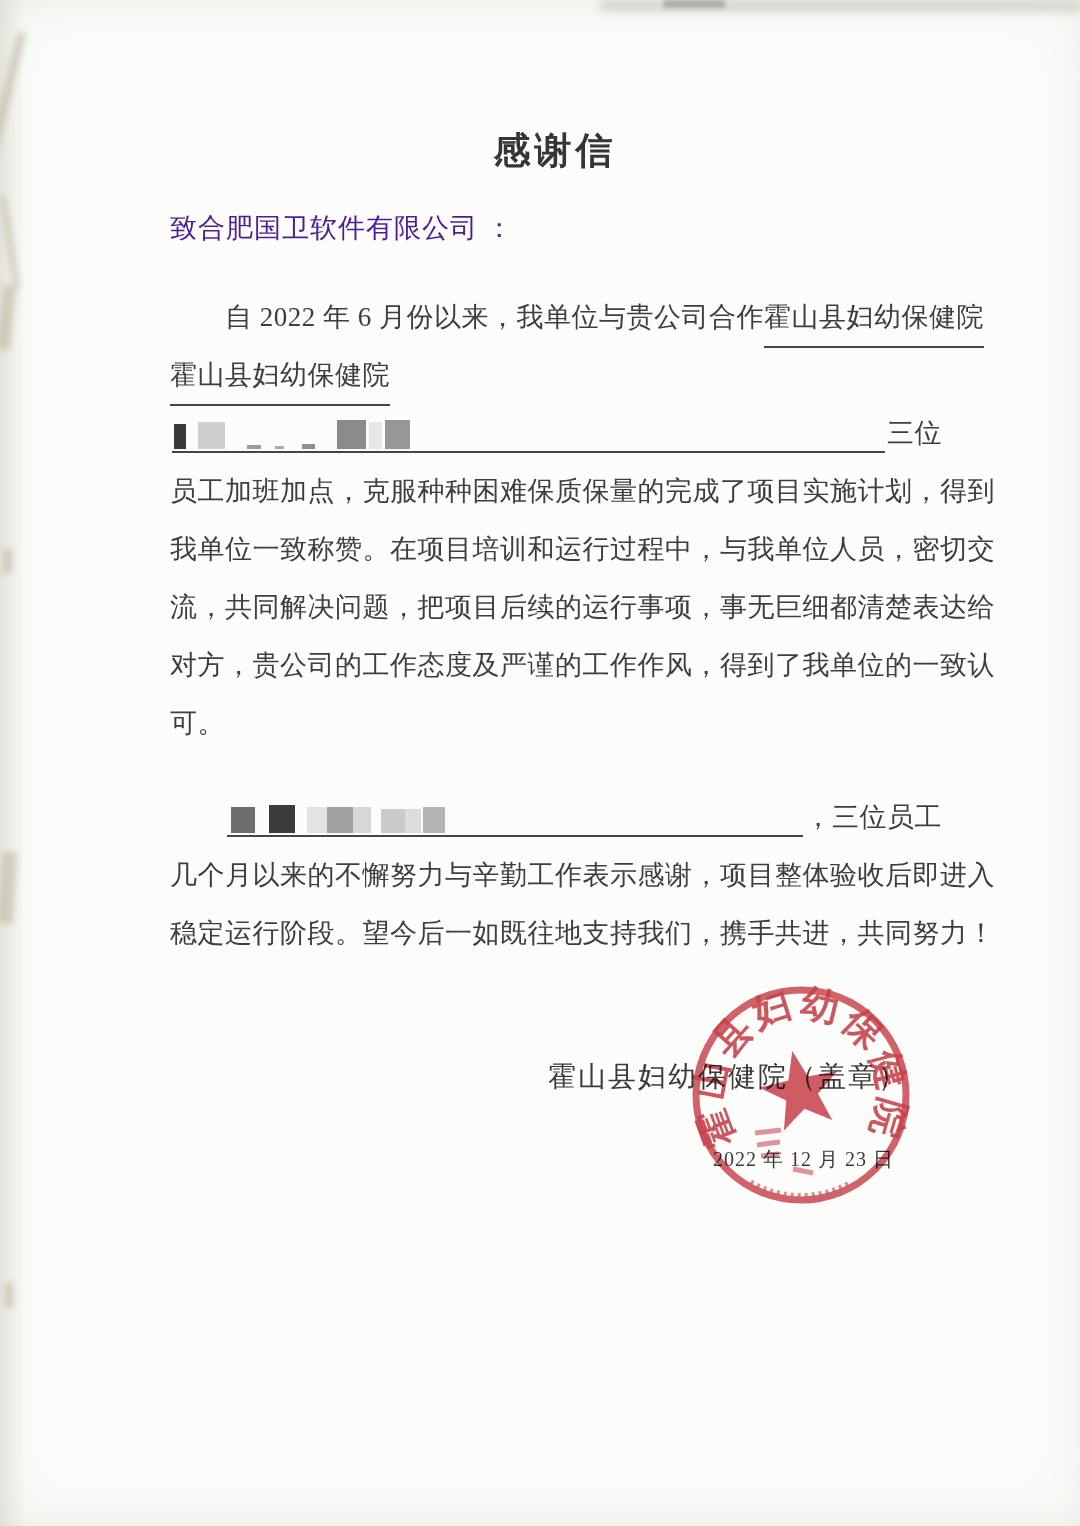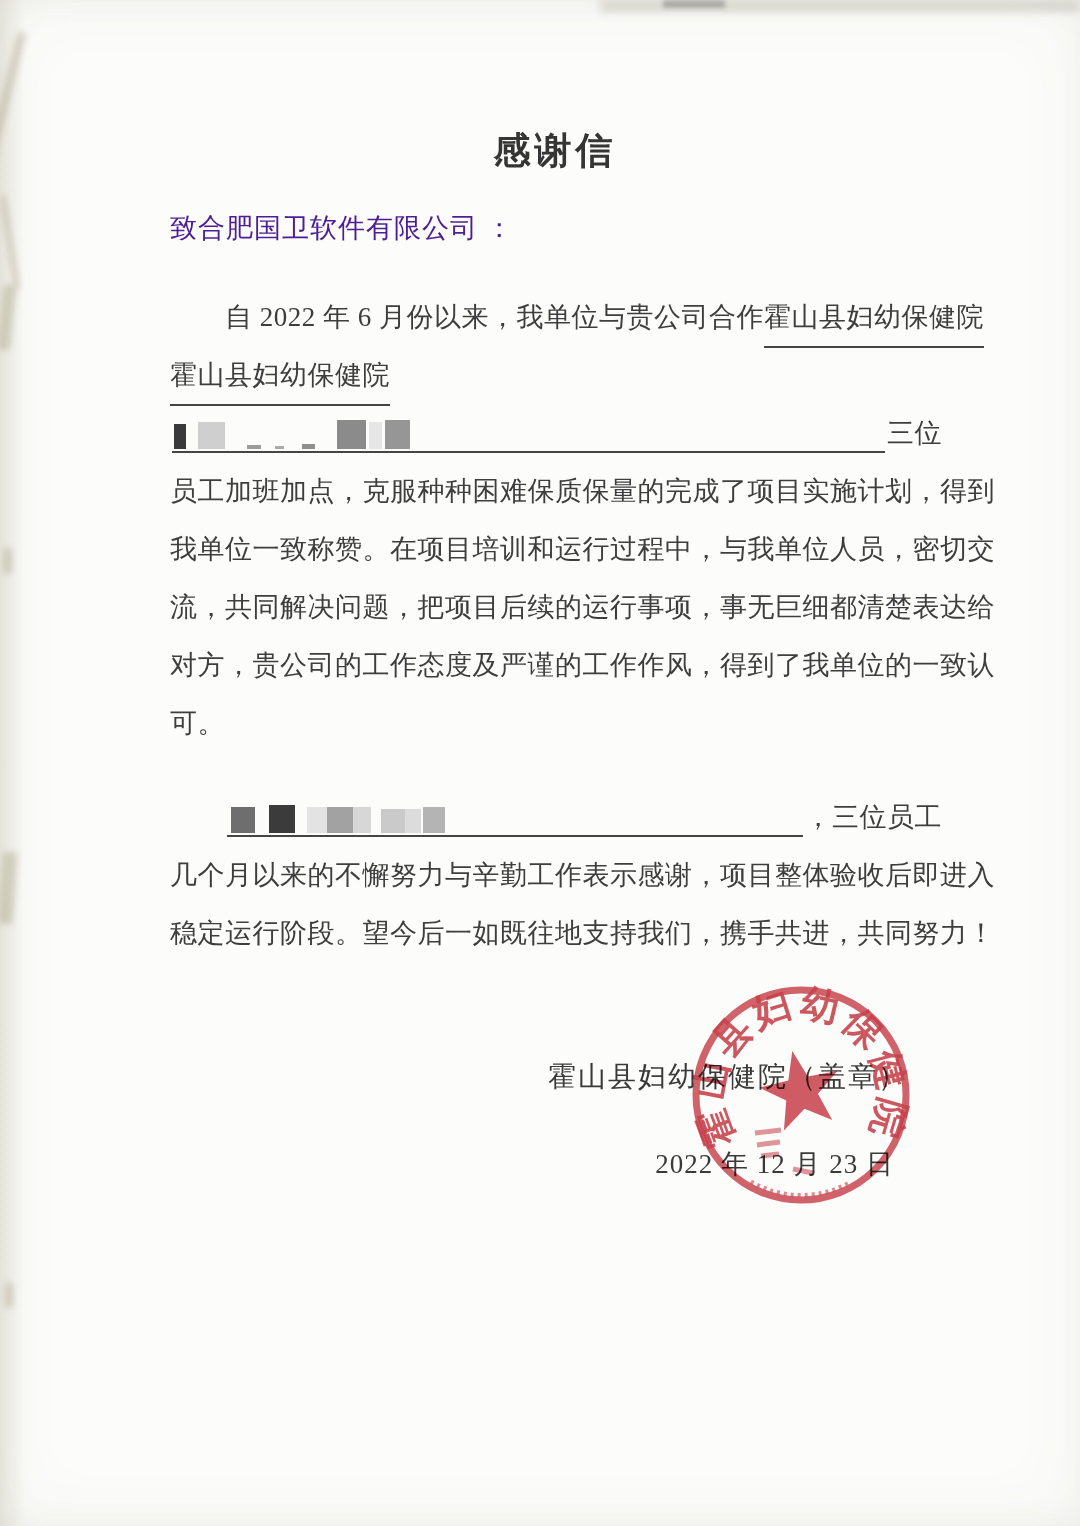--- a/index.html
+++ b/index.html
@@ -56,21 +56,21 @@
     display:flex;align-items:flex-end;
   }
   .redact-block{display:inline-block;margin-bottom:2px;}
 
   .signature{
     position:absolute;right:172px;top:1058px;
     font-size:28px;letter-spacing:2px;color:#3a3a3a;text-align:center;
   }
   .date{
     position:absolute;right:186px;top:1146px;
-    font-size:27px;letter-spacing:1px;color:#3a3a3a;
+    font-size:20px;letter-spacing:1px;color:#3a3a3a;
   }
 
   
   .seal{
     position:absolute;left:666px;top:960px;width:270px;height:270px;
     mix-blend-mode:multiply;opacity:0.92;
   }
   .seal text{
     font-family:"Liberation Serif","DejaVu Serif",serif;
     font-weight:700;

